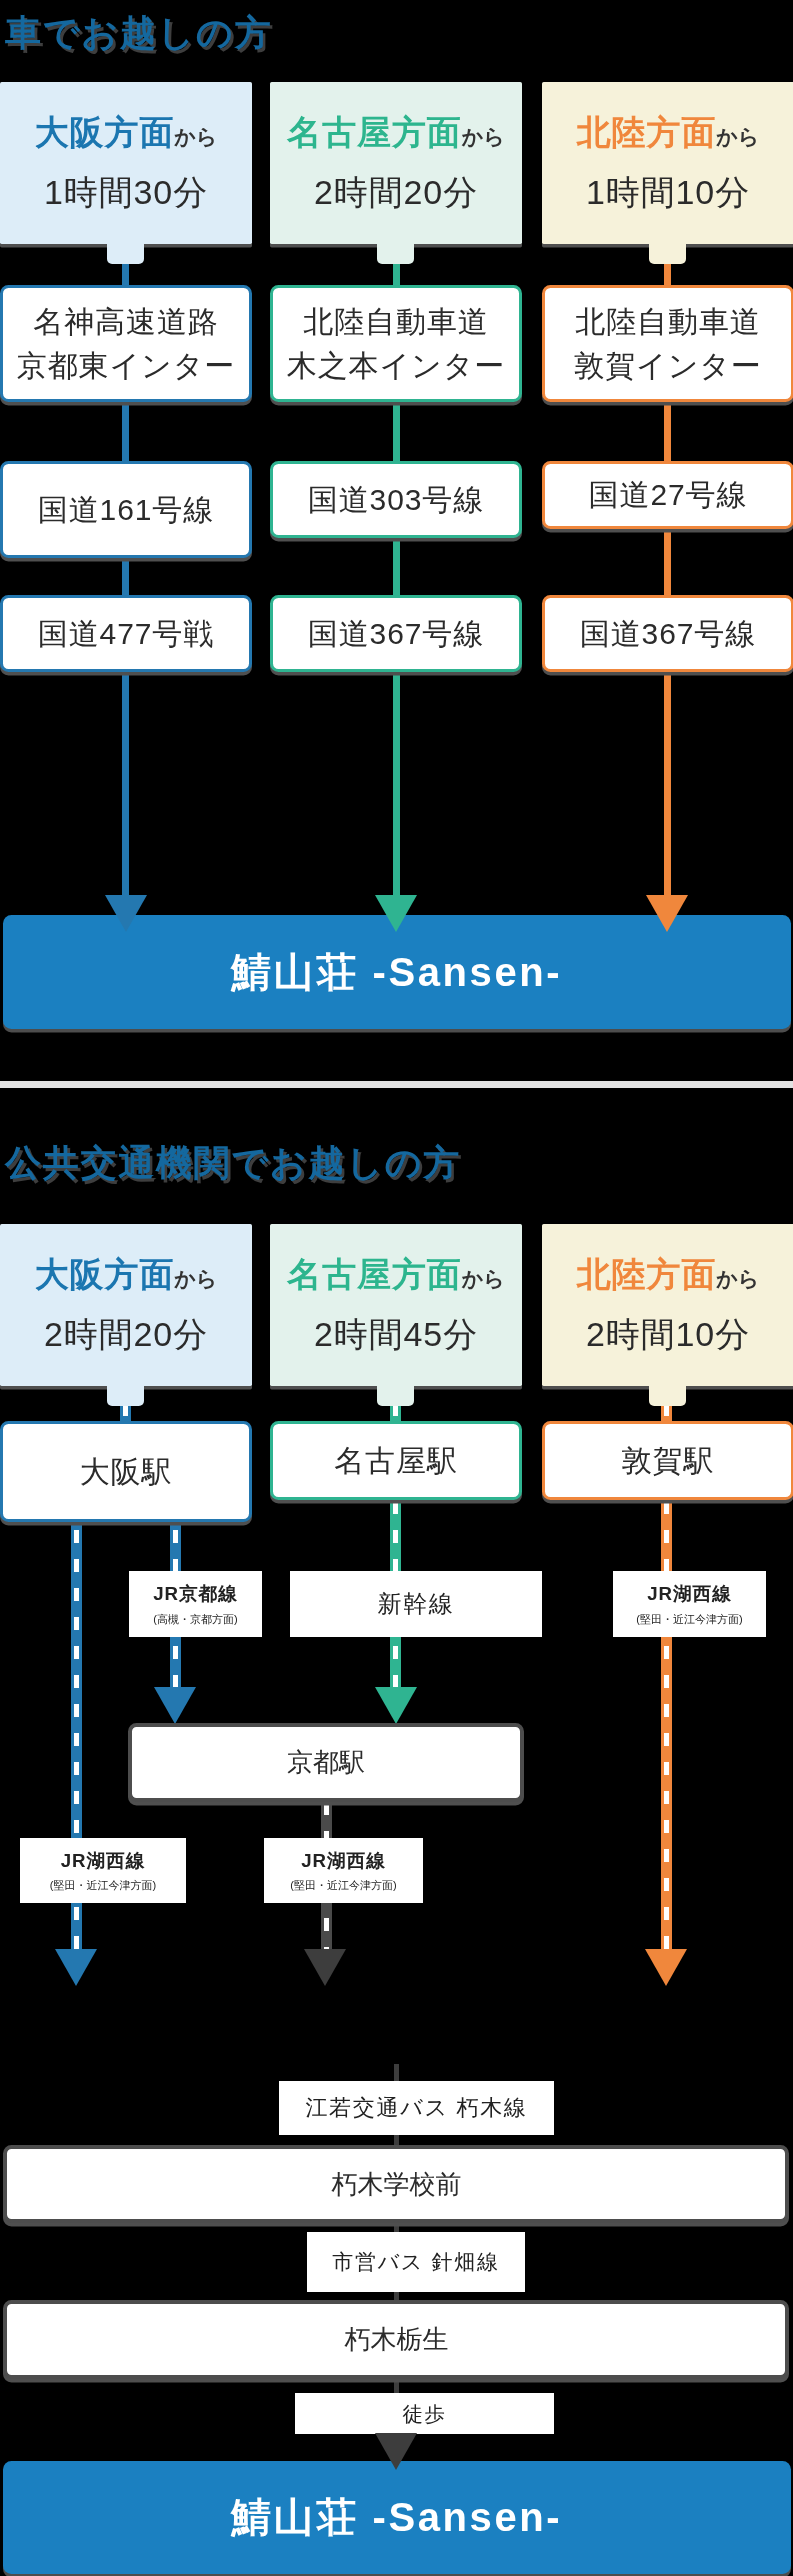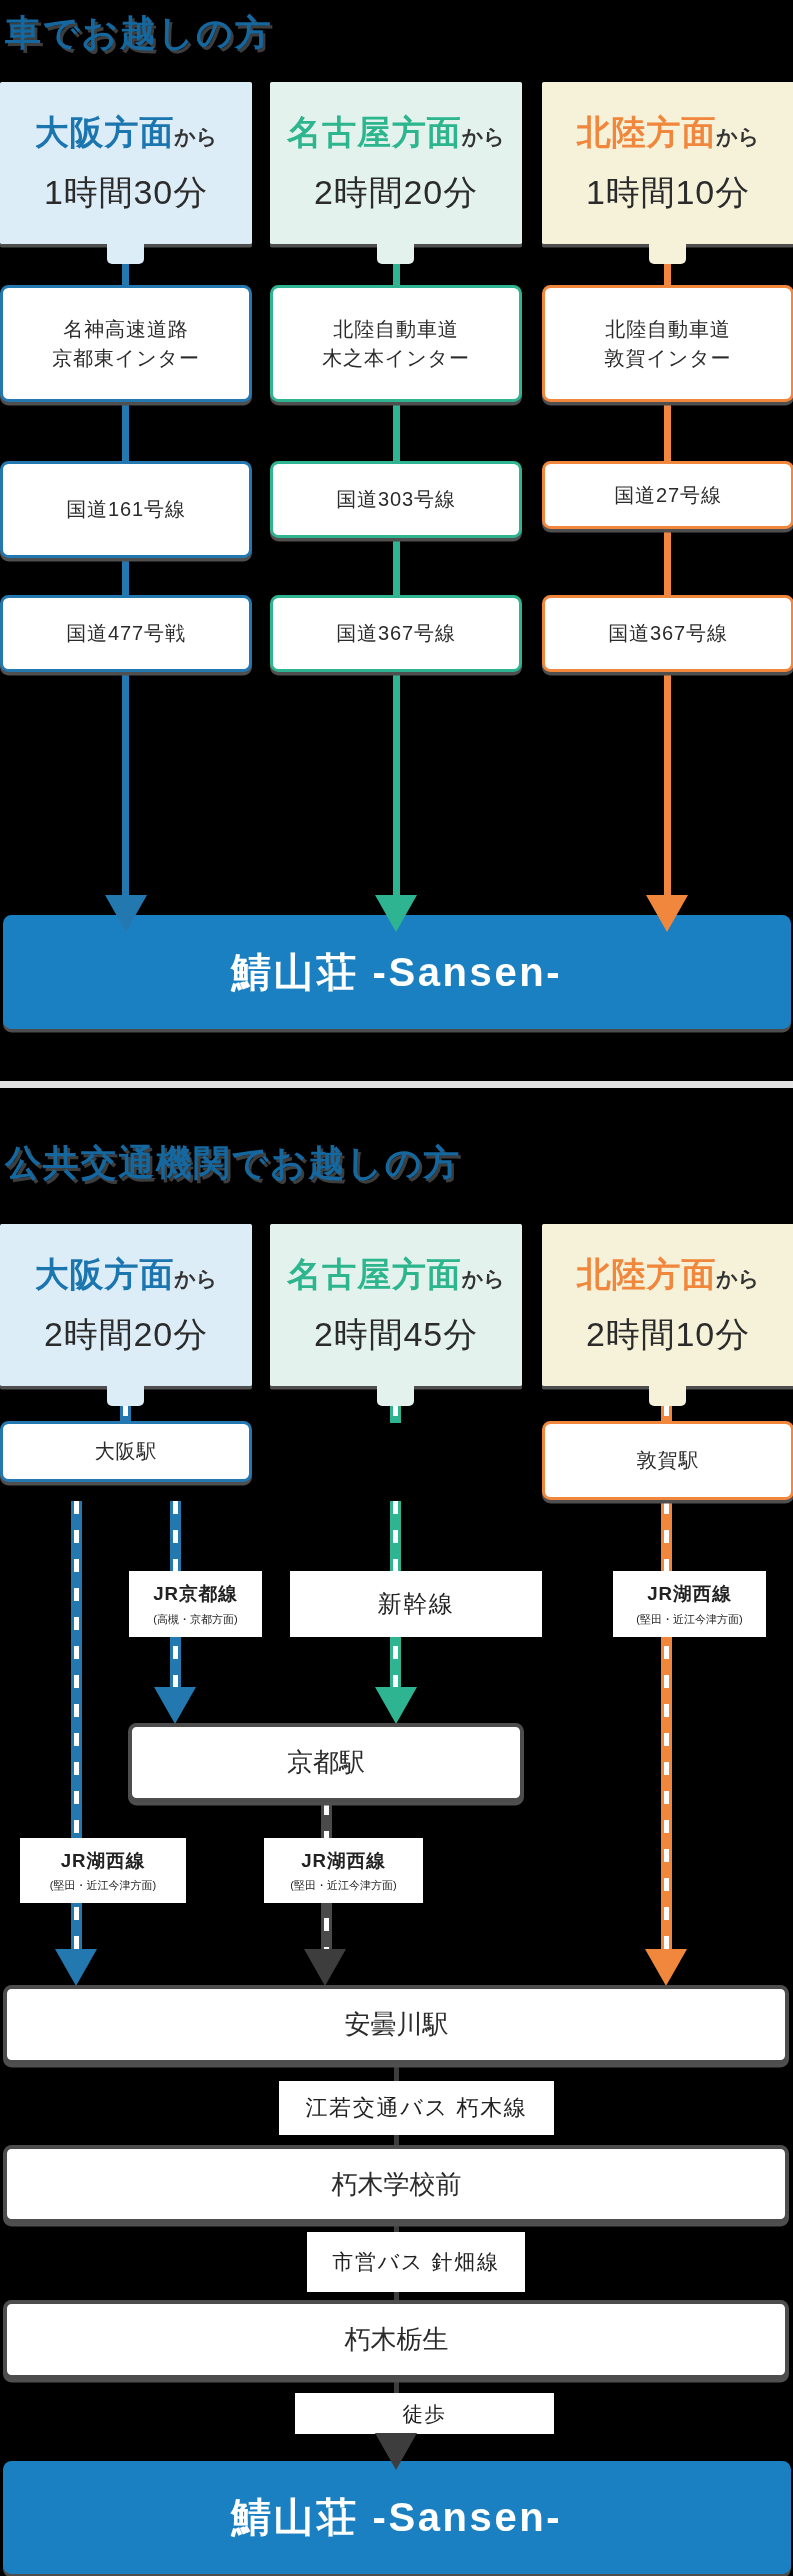--- a/index.html
+++ b/index.html
@@ -18,21 +18,21 @@
   .origin-row{display:flex;align-items:baseline;}
   .origin{font-size:34px;font-weight:800;letter-spacing:0.9px;}
   .suffix{font-size:21px;font-weight:700;color:#333;}
   .time{font-size:34px;font-weight:500;color:#2b2b2b;letter-spacing:0.9px;}
   .t-blue{color:#1b76b0;} .t-green{color:#2db58e;} .t-orange{color:#f0873c;}
   .tail{width:37px;height:20.4px;border-radius:0 0 5.1px 5.1px;}
   
   .white-box{background:#fff;border-radius:8.5px;display:flex;flex-direction:column;
              align-items:center;justify-content:center;color:#2b2b2b;
              box-shadow:0 3.4px 0 #4f4f4f;box-sizing:border-box;}
-  .route{width:252px;font-size:20px;font-weight:500;line-height:1.45;letter-spacing:0.9px;}
+  .route{width:252px;font-size:30px;font-weight:500;line-height:1.45;letter-spacing:0.9px;}
   .b-blue{border:3.4px solid #2478b0;} .b-green{border:3.4px solid #2fb491;}
   .b-orange{border:3.4px solid #f0873c;} .b-gray{border:4.3px solid #4d4d4d;justify-content:center;}
   
   .vline{width:6.8px;}
   .bg-blue{background:#2478b0;} .bg-green{background:#2fb491;}
   .bg-orange{background:#f0873c;} .bg-gray{background:#4a4a4a;}
   
   .rail{width:11px;}
   .rail .dash{position:absolute;left:3.4px;top:0;bottom:0;width:4.3px;
       background:repeating-linear-gradient(180deg,#fff 0 12.8px,transparent 12.8px 29px);}
@@ -178,22 +178,25 @@
 
   <div class="abs hdr hdr-bg-yellow" style="left:542px;top:1224px;">
     <div class="origin-row">
       <span class="origin t-orange">北陸方面</span>
       <span class="suffix">から</span>
     </div>
     <div class="time">2時間10分</div>
   </div>
   <div class="abs tail hdr-bg-yellow" style="left:649px;top:1386px;"></div>
 
-  <div class="abs white-box route b-blue" style="left:0;top:1421px;height:61px;">
+  <div class="abs white-box route b-blue" style="left:0;top:1421px;height:101px;">
     <span>大阪駅</span>
+  </div>
+  <div class="abs white-box route b-green" style="left:270px;top:1421px;height:79px;">
+    <span>名古屋駅</span>
   </div>
   <div class="abs white-box route b-orange" style="left:542px;top:1421px;height:79px;">
     <span>敦賀駅</span>
   </div>
 
   <div class="abs lbl" style="left:109px;top:1571px;width:133px;height:66px;">
     <span class="l-name">JR京都線</span>
     <span class="l-dir">(高槻・京都方面)</span>
   </div>
   <div class="abs lbl" style="left:270px;top:1571px;width:252px;height:66px;">
@@ -219,23 +222,20 @@
     <span class="l-name">JR湖西線</span>
     <span class="l-dir">(堅田・近江今津方面)</span>
   </div>
 
   <div class="abs arrow a-blue" style="left:55px;top:1949px;"></div>
   <div class="abs arrow a-gray" style="left:304px;top:1949px;"></div>
   <div class="abs arrow a-orange" style="left:645px;top:1949px;"></div>
 
   <div class="abs bg-gray" style="left:394px;top:2064px;width:5.1px;height:383px;background:#3d3d3d;"></div>
 
-  <div class="abs white-box b-gray" style="left:3.4px;top:1985px;width:786px;height:79px;font-size:26px;font-weight:500;">
-    <span>安曇川駅</span>
-  </div>
 
   <div class="abs lbl" style="left:259px;top:2081px;width:275px;height:54px;">
     <span class="l-single" style="font-size:22px;">江若交通バス 朽木線</span>
   </div>
 
   <div class="abs white-box b-gray" style="left:3.4px;top:2145px;width:786px;height:78px;font-size:26px;font-weight:500;">
     <span>朽木学校前</span>
   </div>
 
   <div class="abs lbl" style="left:287px;top:2232px;width:218px;height:60px;">

